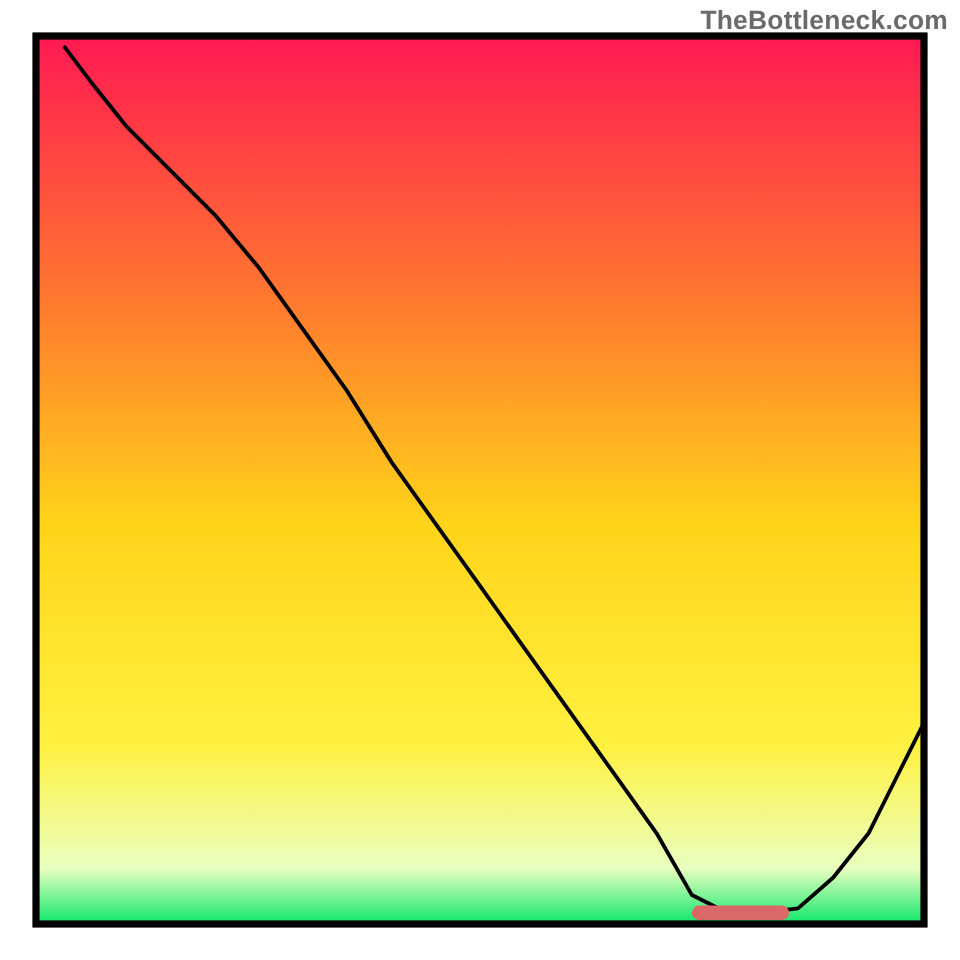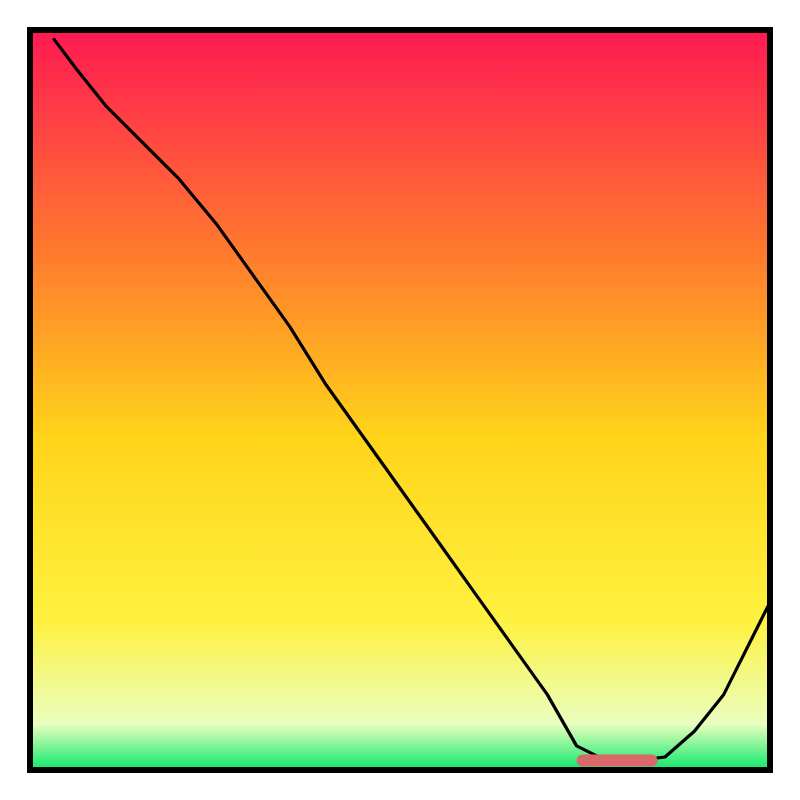--- a/index.html
+++ b/index.html
@@ -24,20 +24,21 @@
     font-weight: 600;
     letter-spacing: 0.2px;
     user-select: none;
   }
   svg { display: block; }
 </style>
 </head>
 <body>
 <div class="wrap">
 
+<div class="watermark">TheBottleneck.com</div>
 
 <svg width="800" height="800" viewBox="0 0 800 800">
   <defs>
     <linearGradient id="bg-grad" x1="0" y1="0" x2="0" y2="1">
       <stop id="g0" offset="0%" stop-color="#ff1a52"></stop>
       <stop id="g1" offset="30%" stop-color="#ff7a2e"></stop>
       <stop id="g2" offset="55%" stop-color="#ffd419"></stop>
       <stop id="g3" offset="80%" stop-color="#fff140"></stop>
       <stop id="g4" offset="94%" stop-color="#e9ffbf"></stop>
       <stop id="g5" offset="100%" stop-color="#16e86e"></stop>

